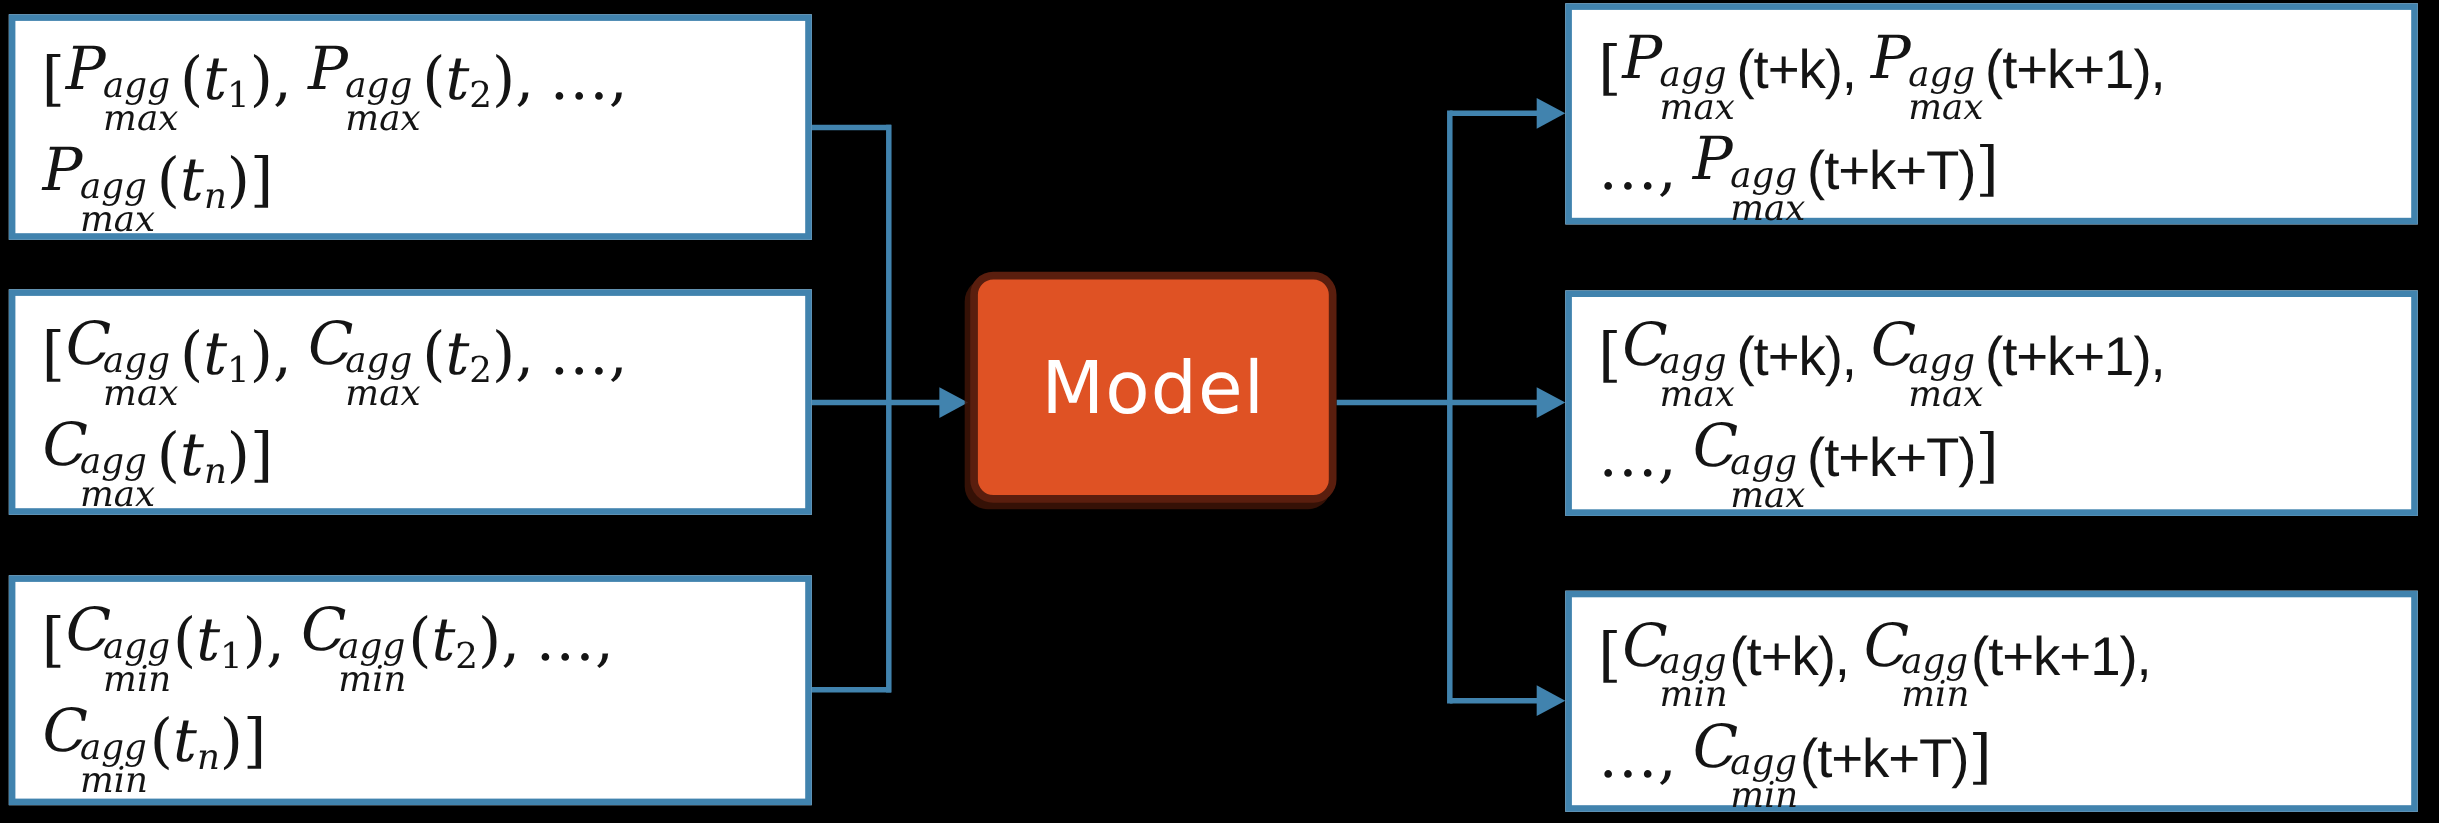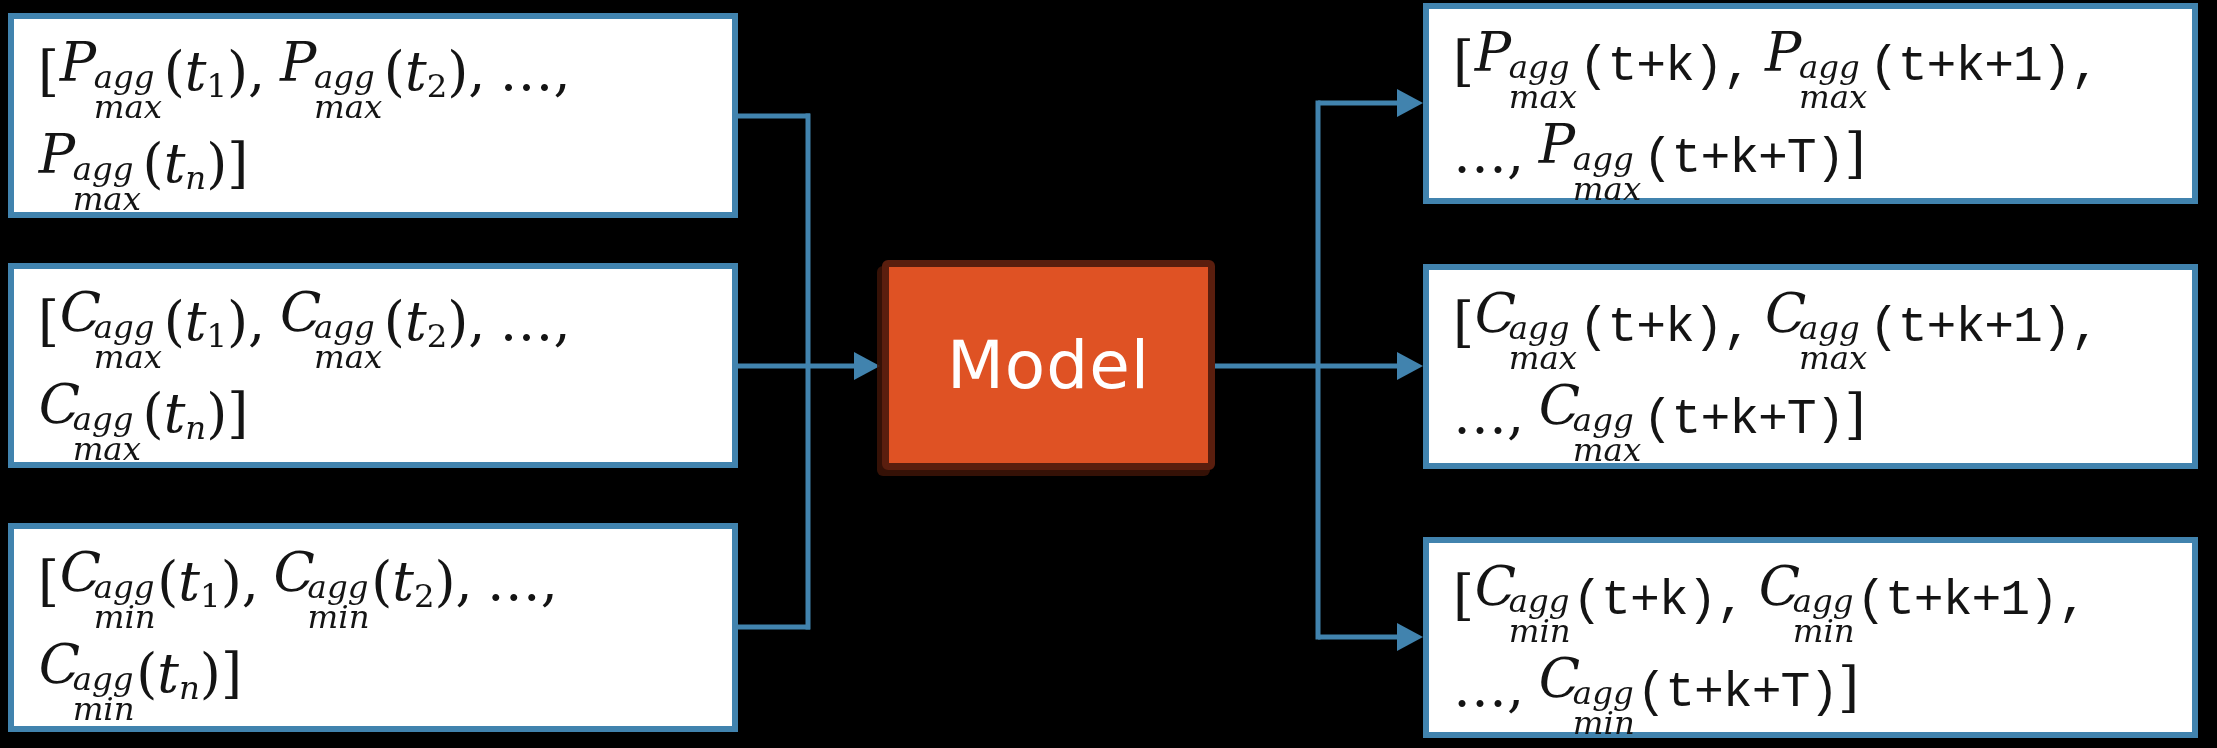--- a/index.html
+++ b/index.html
@@ -21,44 +21,44 @@
     box-sizing:border-box;
     color:var(--c-formula_text,#111);
   }
   .box.input{left:8px;width:730px;}
   .box.output{left:1423px;width:775px;}
 
   .formula{padding:7px 6px 0 24px;font-size:54px;white-space:nowrap;}
   .line{height:92px;line-height:92px;}
 
   .tok-txt{font-style:normal;}
-  .tok-sans{font-family:Liberation Mono, monospace;font-size:0.92em;letter-spacing:-1px;}
+  .tok-sans{font-family:Liberation Sans, sans-serif;font-size:0.92em;letter-spacing:-1px;}
   .gap{margin-right:0.26em;margin-top:10px;}
 
   .tok-stack{
     display:inline-flex;flex-direction:column;align-items:flex-start;
     vertical-align:0.28em;
     font-size:0.60em;line-height:0.92;
     margin:0 0.05em 0 0.02em;
   }
   .tok-stack .sb{font-size:1.6667em;font-style:italic;line-height:0;align-self:flex-start;height:0;}
   .tok-stack .scripts{display:inline-flex;flex-direction:column;margin-left:1.05em;}
   .tok-stack .sup,.tok-stack .ssub{font-style:italic;}
 
   .tok-arg .paren{font-style:normal;}
   .it{font-style:italic;}
   .tok-arg sub{font-size:0.60em;vertical-align:baseline;position:relative;top:0.22em;line-height:0;font-style:normal;}
   .tok-arg sub.it{font-style:italic;}
 
   .model{
-    position:absolute;left:882px;top:260px;width:333px;height:210px;
+    position:absolute;left:882px;top:247px;width:333px;height:210px;
     box-sizing:border-box;
     background:var(--c-model_fill,#DF5224);
     border:7px solid var(--c-model_border,#5A1E0E);
-    border-radius:6px;
+    border-radius:21px;
     box-shadow:-5px 6px 0 rgba(62,20,7,0.85);
     display:flex;align-items:center;justify-content:center;
   }
   .model .label{
     font-family:"DejaVu Sans",sans-serif;
     font-size:66px;color:var(--c-model_text,#fff);
     letter-spacing:1px;
   }
 </style>
 </head>

